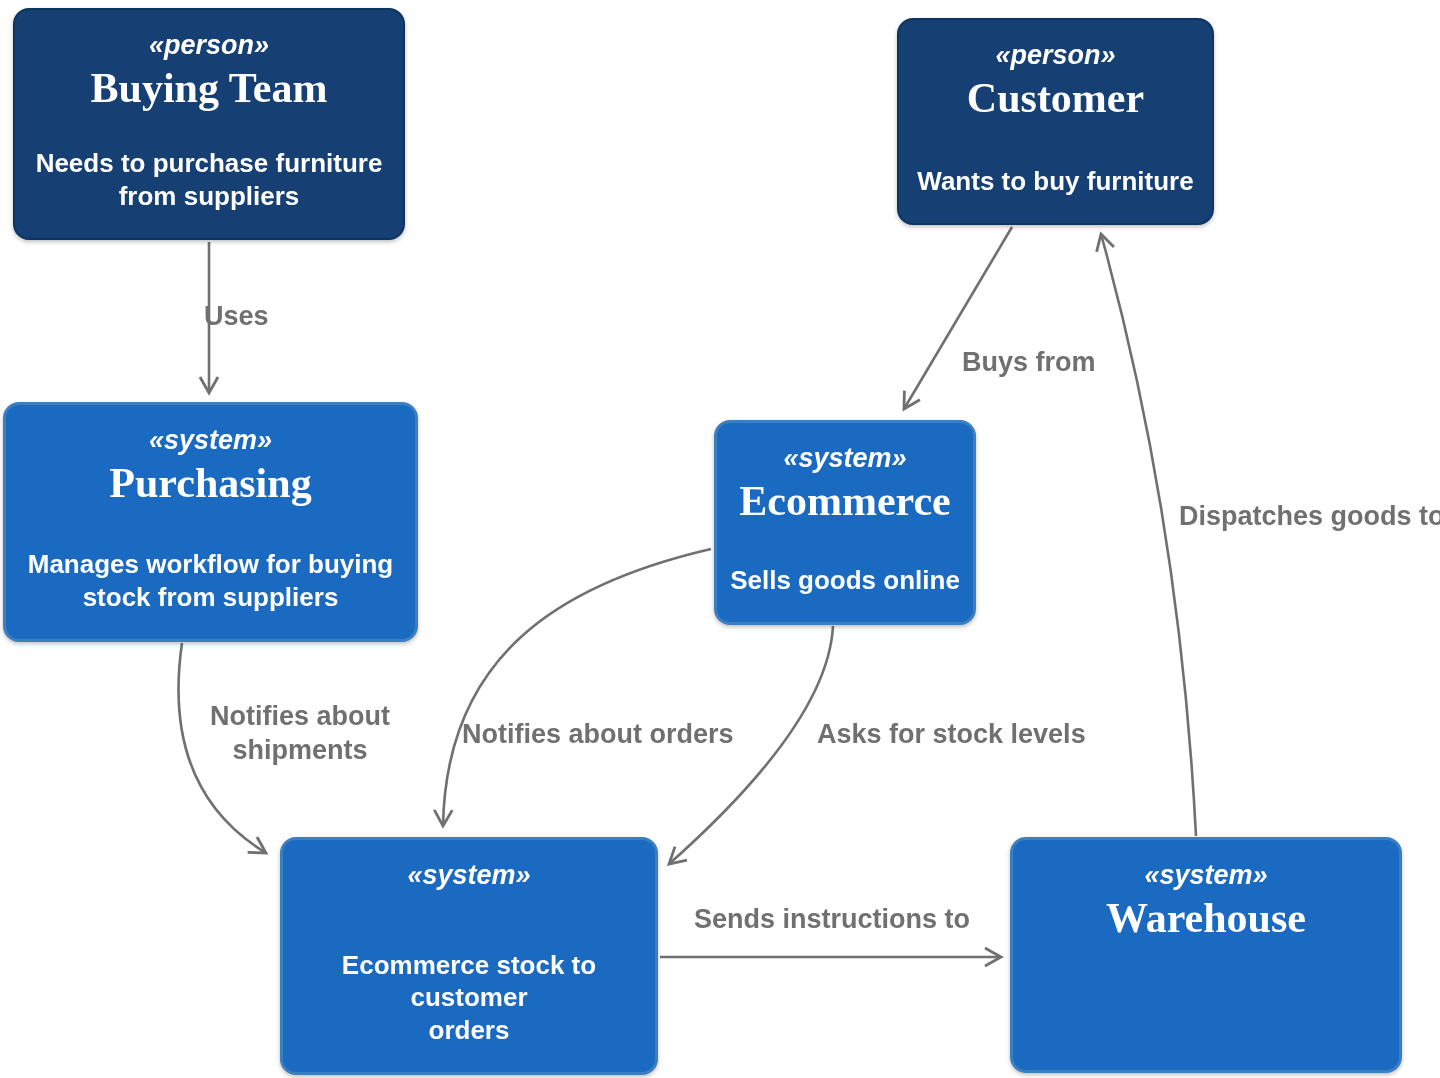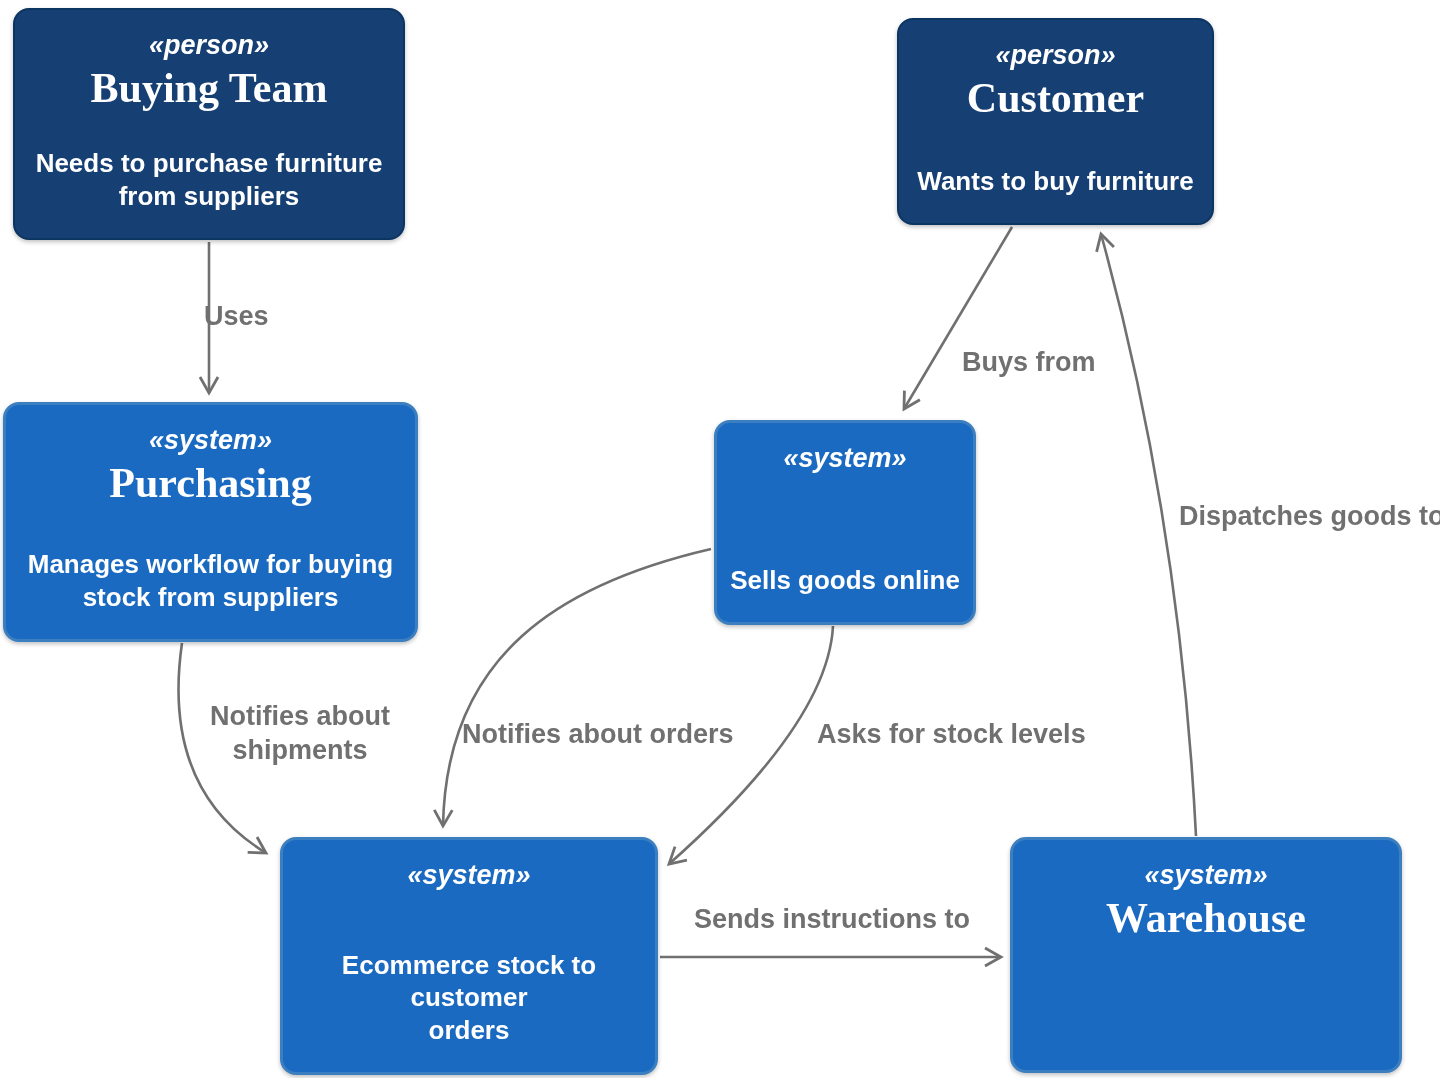--- a/index.html
+++ b/index.html
@@ -111,20 +111,21 @@
 
   <div class="node system" style="left:3px; top:402px; width:415px; height:240px;">
     <div class="stereo">«system»</div>
     <div class="title">Purchasing</div>
     <div class="desc">Manages workflow for buying
 stock from suppliers</div>
   </div>
 
   <div class="node system" style="left:714px; top:420px; width:262px; height:205px;">
     <div class="stereo">«system»</div>
+    <div class="title">Ecommerce</div>
     <div class="desc">Sells goods online</div>
   </div>
 
   <div class="node system" style="left:280px; top:837px; width:378px; height:238px;">
     <div class="stereo">«system»</div>
     <div class="desc">Ecommerce stock to customer
 orders</div>
   </div>
 
   <div class="node system" style="left:1010px; top:837px; width:392px; height:236px;">

